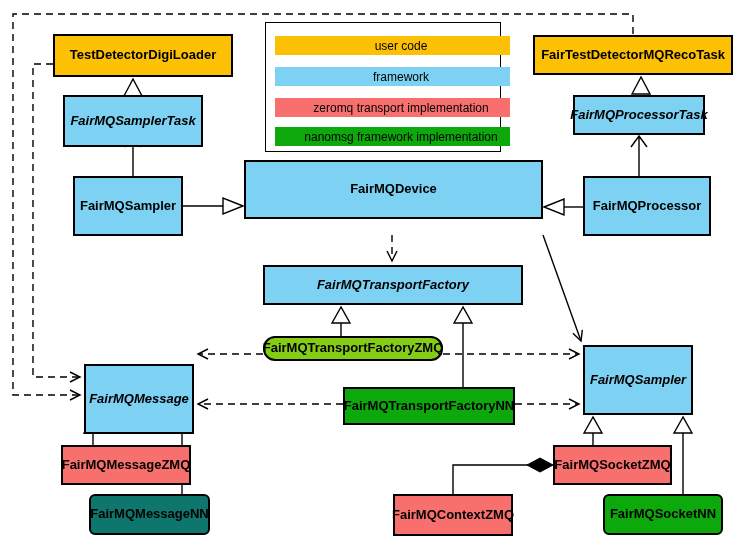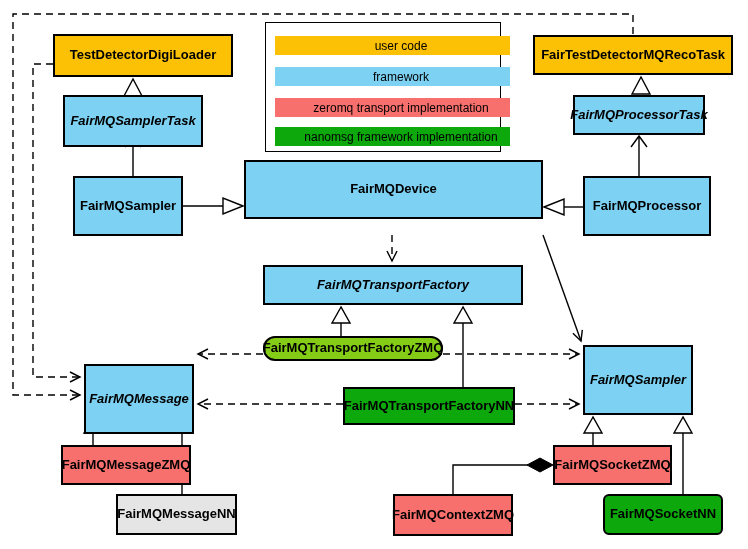--- a/index.html
+++ b/index.html
@@ -119,21 +119,21 @@
   <div class="node" style="left: 263px; top: 336px; width: 180px; height: 25px; background-color: #84cc16; border-radius: 12px;">FairMQTransportFactoryZMQ</div>
 
   <div class="node" style="left: 343px; top: 387px; width: 172px; height: 38px; background-color: rgb(12, 168, 12);">FairMQTransportFactoryNN</div>
 
   <div class="node abstract" style="left: 84px; top: 364px; width: 110px; height: 70px; background-color: rgb(125, 210, 243);">FairMQMessage</div>
 
   <div class="node abstract" style="left: 583px; top: 345px; width: 110px; height: 70px; background-color: rgb(125, 210, 243);">FairMQSampler</div>
 
   <div class="node" style="left: 33px; top: 445px; width: 130px; height: 40px; background-color: rgb(248, 112, 110); margin-left: 28px;">FairMQMessageZMQ</div>
 
-  <div class="node" style="left: 116px; top: 494px; width: 121px; height: 41px; background-color: #e5e5e5;">FairMQMessageNN</div>
+  <div class="node" style="left: 89px; top: 494px; width: 121px; height: 41px; background-color: #0f766e; border-radius: 6px;">FairMQMessageNN</div>
 
   <div class="node" style="left: 393px; top: 494px; width: 120px; height: 42px; background-color: rgb(248, 112, 110);">FairMQContextZMQ</div>
 
   <div class="node" style="left: 553px; top: 445px; width: 119px; height: 40px; background-color: rgb(248, 112, 110);">FairMQSocketZMQ</div>
 
   <div class="node" style="left: 603px; top: 494px; width: 120px; height: 41px; background-color: rgb(12, 168, 12); border-radius: 6px;">FairMQSocketNN</div>
 
 </div>
 
 </body></html>

